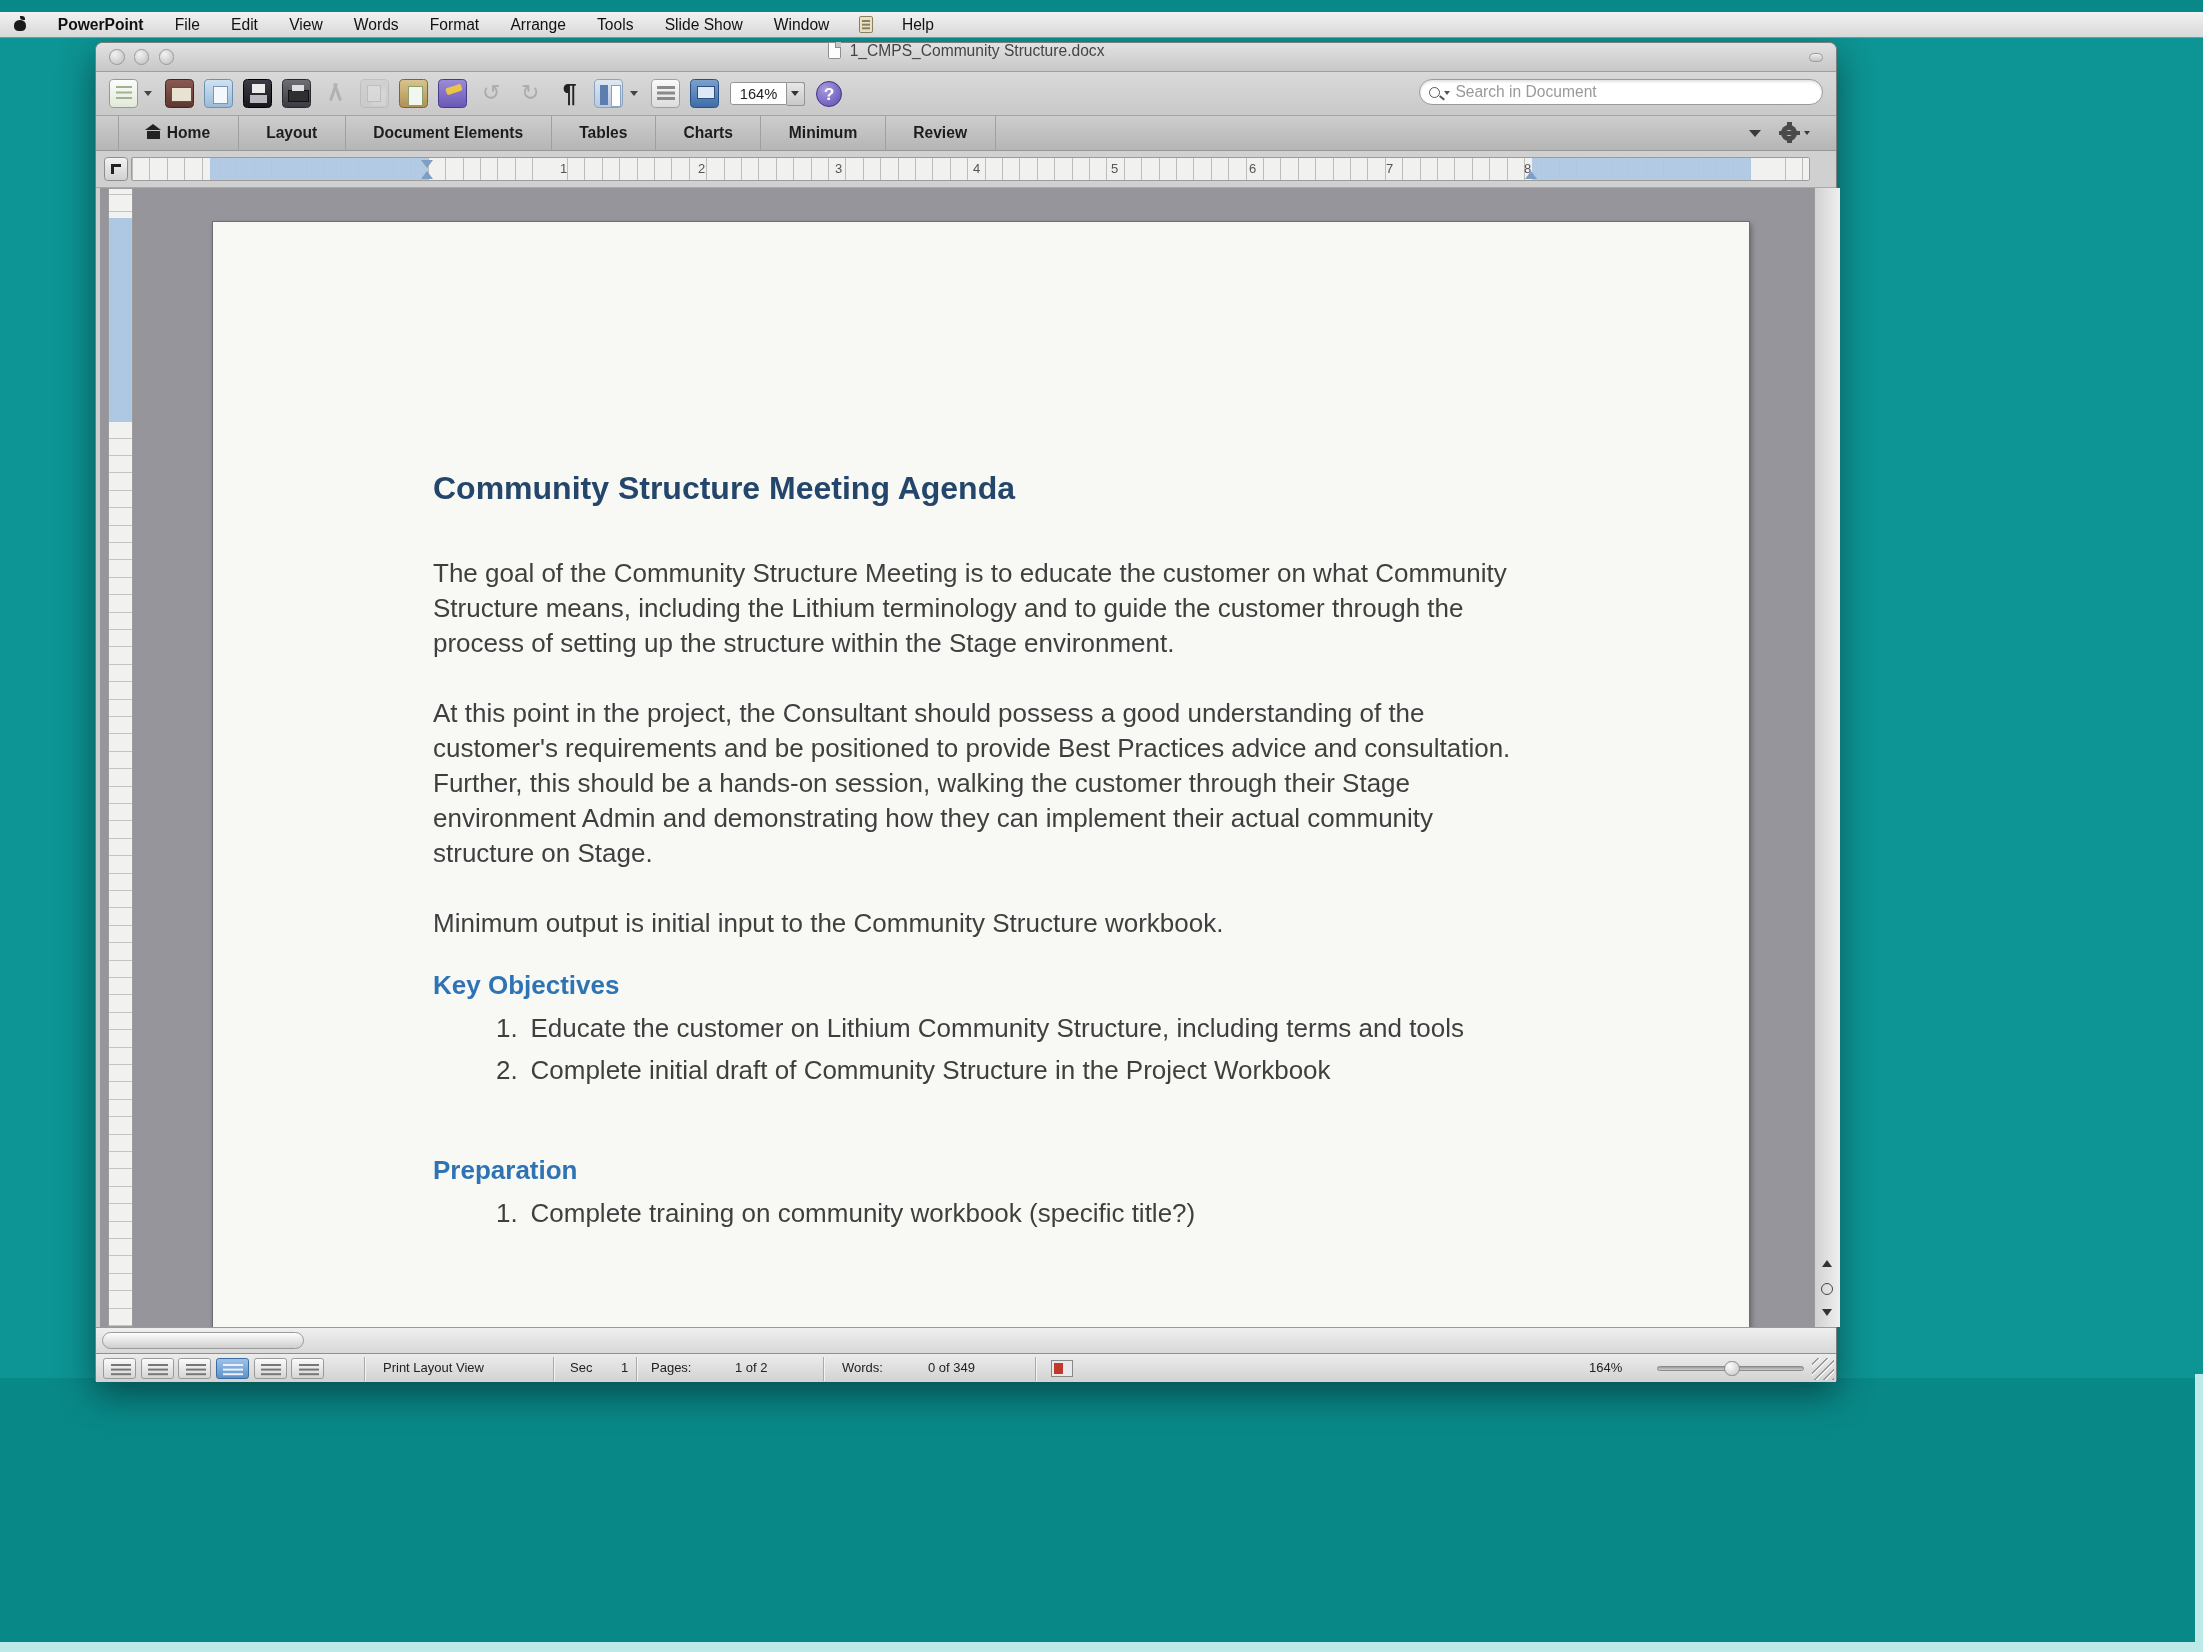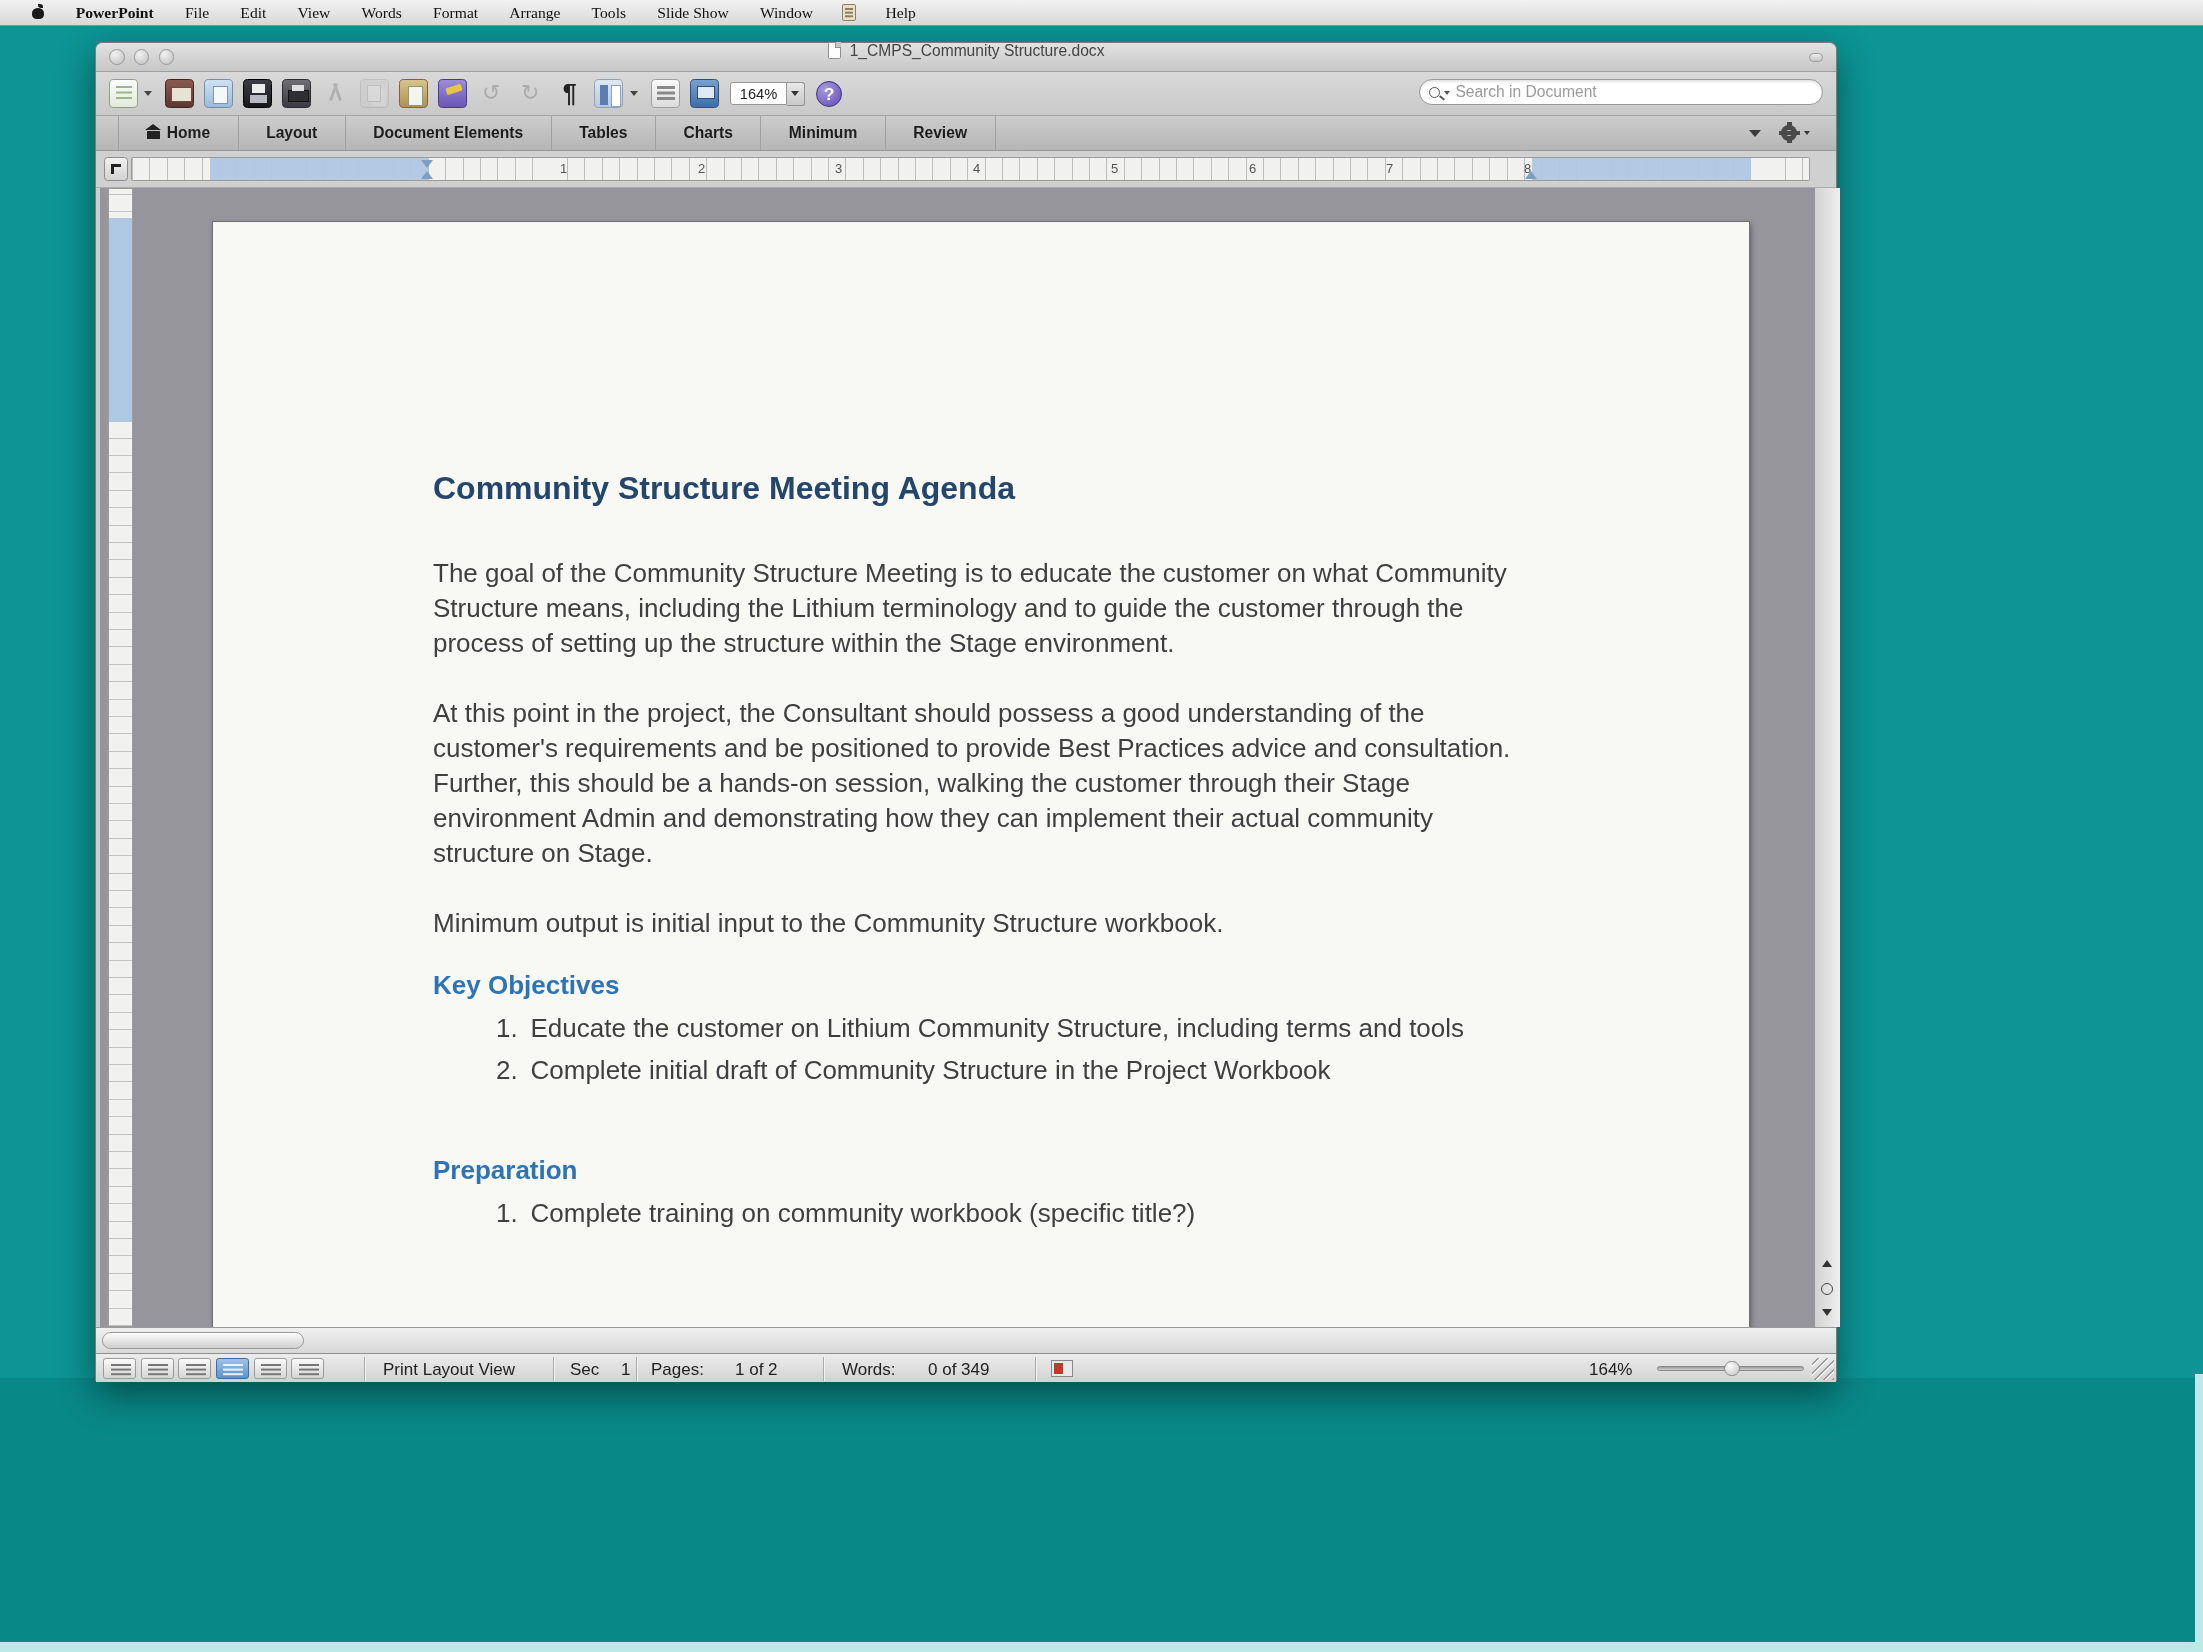--- a/index.html
+++ b/index.html
@@ -3,23 +3,23 @@
 <meta charset="utf-8">
 <style>
   * { margin:0; padding:0; box-sizing:border-box; }
   html,body { width:2204px; height:1653px; overflow:hidden; font-family:"Liberation Sans", sans-serif; }
   .screen { position:relative; width:2204px; height:1653px; background:#098888; }
   .teal-band { position:absolute; left:0; top:26px; width:2204px; height:1352px; background:#0D9494; }
   .edge-bottom { position:absolute; left:0; bottom:0; width:2204px; height:11px; background:#BDE9E8; }
   .edge-right { position:absolute; right:0; top:1374px; width:9.2px; height:279px; background:#BDE9E8; }
 
   
-  .menubar { position:absolute; left:0; top:0; width:2204px; height:26px;
+  .menubar { position:absolute; left:0; top:12px; width:2204px; height:26px;
     background:linear-gradient(#f2f2f2,#d8d8d8); border-bottom:0.9px solid #8e8e8e;
-    display:flex; align-items:center; padding-left:28px; z-index:50;font-family:Liberation Serif, serif; }
+    display:flex; align-items:center; padding-left:10px; z-index:50; }
   .apple { width:13.8px; height:13.8px; position:relative; margin:0 14.7px 0 3.7px; }
   .apple::before { content:""; position:absolute; left:0; top:2.8px; width:12px; height:11px; background:#1a1a1a; border-radius:5.5px 5.5px 4.6px 4.6px; }
   .apple::after { content:""; position:absolute; left:6.4px; top:-1.8px; width:4.6px; height:4.6px; background:#1a1a1a; border-radius:0 70% 0 70%; }
   .mi { font-size:15.6px; color:#111; padding:0 15.6px; line-height:26px; }
   .mi.app { font-weight:bold; }
   .script-icon { width:13.8px; height:16.5px; margin:0 13.8px; background:#e8dfc8; border:0.9px solid #8a8060; border-radius:1.8px; position:relative; }
   .script-icon::before { content:""; position:absolute; left:1.8px; top:2.8px; width:8.3px; height:1.8px; background:#8a8060; box-shadow:0 3.7px 0 #8a8060, 0 7.3px 0 #8a8060; }
 
   
   .window { position:absolute; left:95px; top:42px; width:1742px; height:1339px;
@@ -137,21 +137,21 @@
   .vs-btn { position:absolute; left:2.8px; width:19px; height:22px; display:flex; align-items:center; justify-content:center; }
   .arr-up { width:0; height:0; border-left:5.5px solid transparent; border-right:5.5px solid transparent; border-bottom:7.3px solid #333; }
   .arr-dn { width:0; height:0; border-left:5.5px solid transparent; border-right:5.5px solid transparent; border-top:7.3px solid #333; }
   .browse-circle { width:12px; height:12px; border:1.8px solid #444; border-radius:50%; }
 
   .hscroll { position:absolute; left:0; top:1284px; width:100%; height:26px; background:linear-gradient(#efefef,#d8d8d8); border-top:0.9px solid #9a9a9a; }
   .hs-thumb { position:absolute; left:5.5px; top:3.7px; width:202px; height:17.4px; background:linear-gradient(#fdfdfd,#cfcfcf); border:0.9px solid #9a9a9a; border-radius:9.2px; }
 
   
   .statusbar { position:absolute; left:0; top:1310px; width:100%; height:29px;
-    background:linear-gradient(#ececec,#d2d2d2); border-top:0.9px solid #8f8f8f; font-size:17px; color:#222; }
+    background:linear-gradient(#ececec,#d2d2d2); border-top:0.9px solid #8f8f8f; font-size:13px; color:#222; }
   .views { position:absolute; left:7.3px; top:3.7px; display:flex; gap:4.6px; }
   .vbtn { width:33px; height:21px; background:linear-gradient(#fafafa,#d5d5d5); border:0.9px solid #9a9a9a; border-radius:2.8px; position:relative; }
   .vbtn::before { content:""; position:absolute; left:6.4px; top:5.5px; width:20px; height:1.8px; background:#777; box-shadow:0 4.6px 0 #777, 0 9.2px 0 #777; }
   .vbtn.active { background:linear-gradient(#9cc3ea,#5d93c8); border-color:#3d6da0; }
   .vbtn.active::before { background:#eef; box-shadow:0 4.6px 0 #eef, 0 9.2px 0 #eef; }
   .sb-item { position:absolute; top:6.4px; white-space:nowrap; }
   .sb-sep { position:absolute; top:2.8px; width:0.9px; height:24px; background:#aaa; box-shadow:0.9px 0 0 #f5f5f5; }
   .track-icon { position:absolute; left:955px; top:5.5px; width:22px; height:17.4px; background:#e9e9e9; border:0.9px solid #888; }
   .track-icon::before { content:""; position:absolute; left:1.8px; top:2.8px; width:9.2px; height:11px; background:#c0392b; }
   .zoom-slider { position:absolute; left:1561px; top:12px; width:147px; height:4.6px; background:linear-gradient(#9a9a9a,#cfcfcf); border-radius:2.8px; border:0.9px solid #8a8a8a; }

